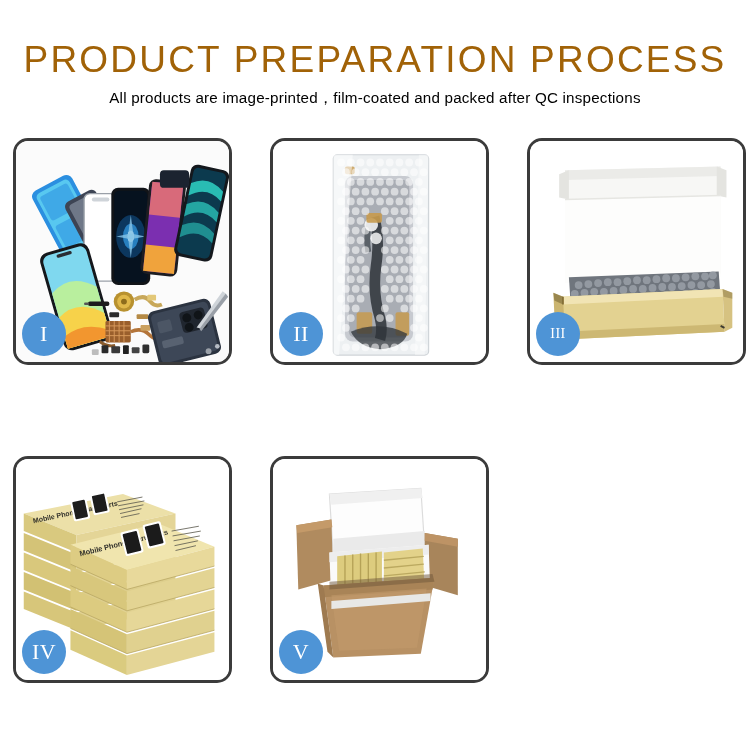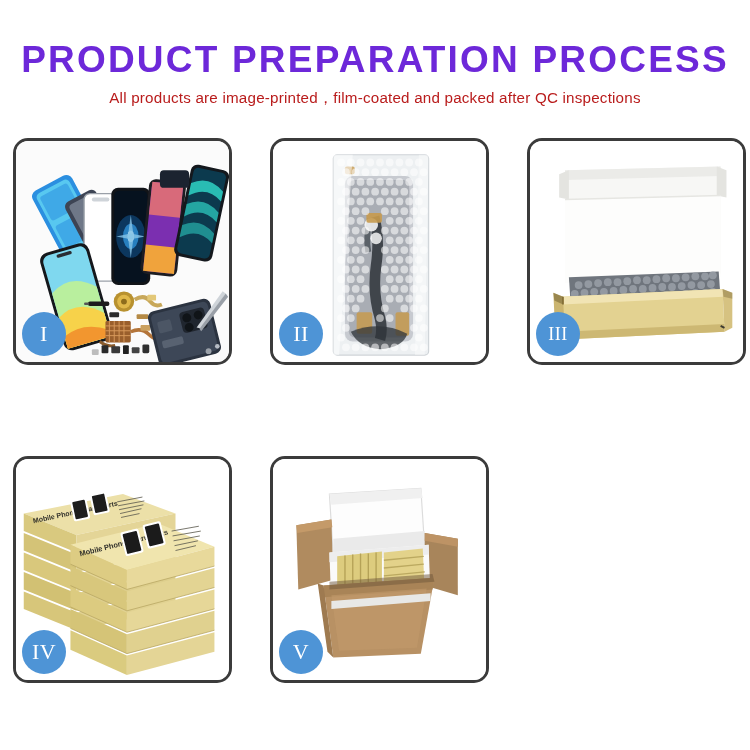--- a/index.html
+++ b/index.html
@@ -7,28 +7,28 @@
     width:750px;height:750px;background:#ffffff;
     font-family:"Liberation Sans", sans-serif;
     overflow:hidden;
   }
   .page{position:relative;width:750px;height:750px;}
 
   .title{
     position:absolute;left:0;top:40px;width:750px;
     text-align:center;
     font-size:37px;letter-spacing:2.2px;
-    font-weight:700;color:#6d28d9;
+    font-weight:400;color:#a16207;
     line-height:40px;white-space:nowrap;
   }
   .subtitle{
     position:absolute;left:0;top:88px;width:750px;
     text-align:center;
     font-size:15.2px;letter-spacing:.2px;
-    color:#b91c1c;line-height:20px;white-space:nowrap;
+    color:#000000;line-height:20px;white-space:nowrap;
   }
 
   .grid{
     position:absolute;left:13px;top:138px;
     width:724px;height:545px;
     display:grid;
     grid-template-columns:219px 219px 219px;
     grid-template-rows:227px 227px;
     column-gap:38px;row-gap:91px;
   }
@@ -47,21 +47,21 @@
   .badge{
     position:absolute;left:6px;bottom:6px;
     width:44px;height:44px;border-radius:50%;
     background:#4e94d6;
     display:flex;align-items:center;justify-content:center;
     font-family:"Liberation Serif", serif;
     font-size:22px;color:#ffffff;
     letter-spacing:.5px;line-height:1;
     z-index:5;
   }
-  .badge.wide{font-size:18px;}
+  .badge.wide{font-size:14px;}
 </style>
 </head>
 <body>
 
 <div class="page">
 
   <div class="title">PRODUCT PREPARATION PROCESS</div>
   <div class="subtitle">All products are image-printed，film-coated and packed after QC inspections</div>
 
   <div class="grid">

